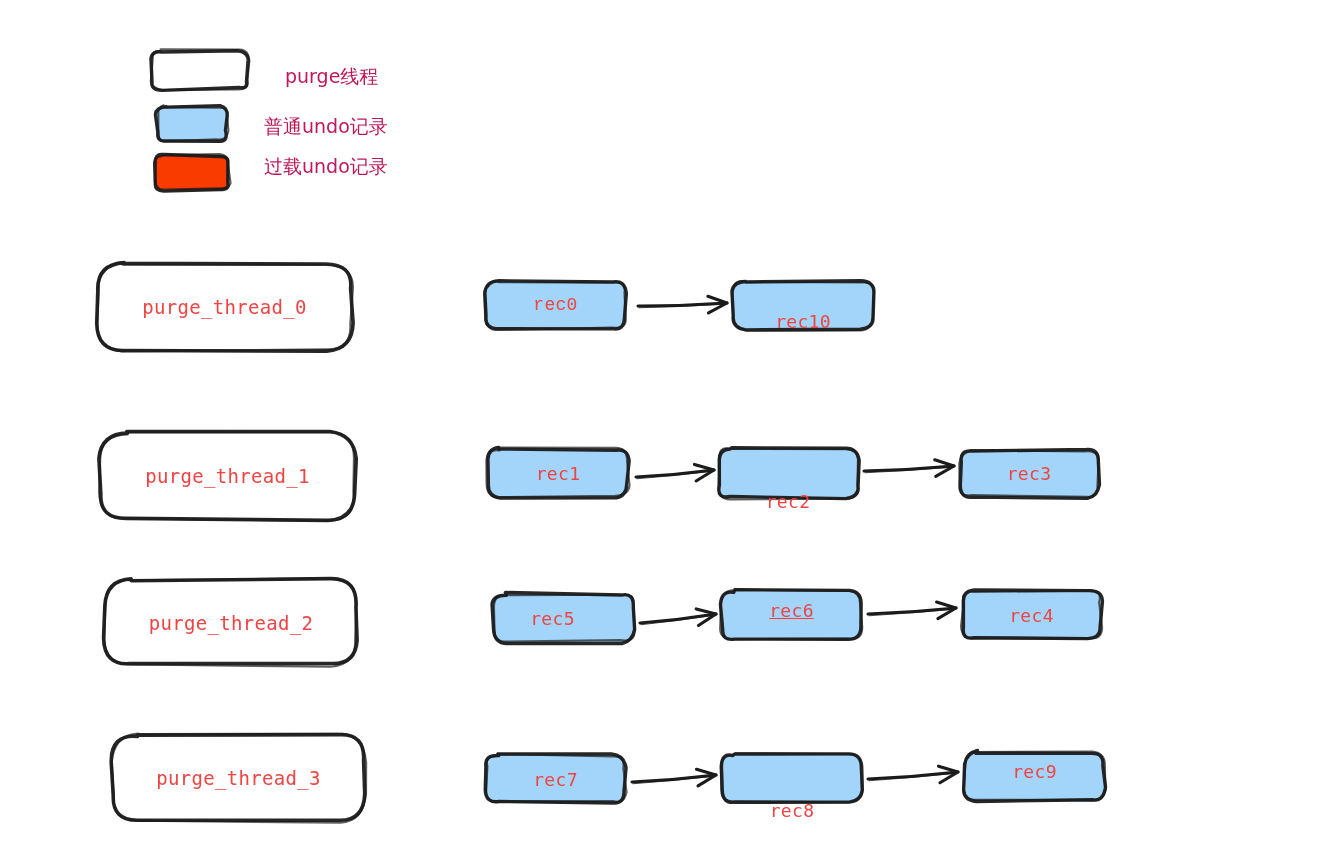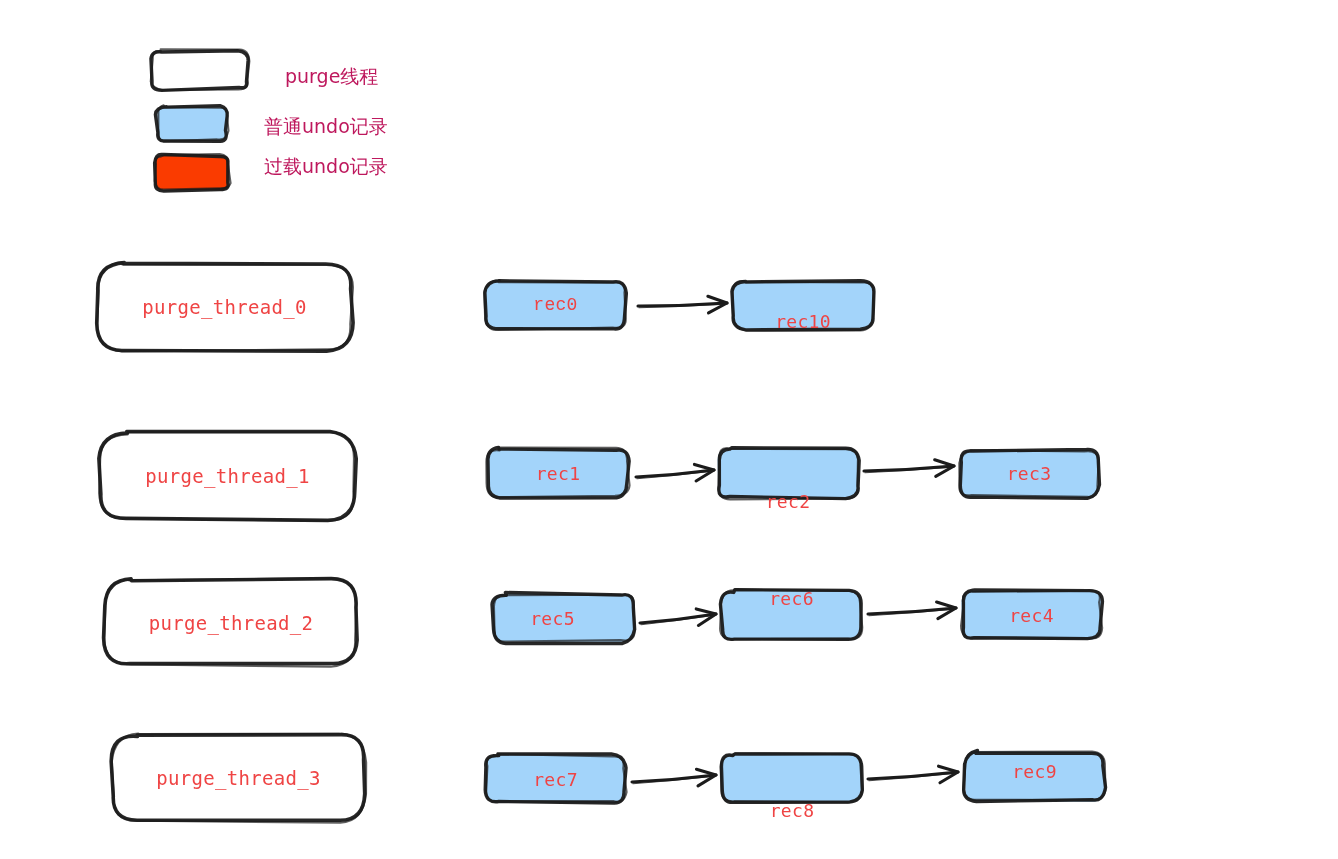--- a/index.html
+++ b/index.html
@@ -211,21 +211,21 @@
       <div class="node-label rec-label" style="left: 488px; top: 449px; width: 140px; height: 48px;">rec1</div>
       <div class="hit" style="left: 488px; top: 449px; width: 140px; height: 48px;"></div>
       <div class="node-label rec-label" style="left: 718px; top: 448px; width: 140px; height: 50px; margin-top: 28px;">rec2</div>
       <div class="hit" style="left: 718px; top: 448px; width: 140px; height: 50px;"></div>
       <div class="node-label rec-label" style="left: 960px; top: 450px; width: 138px; height: 47px;">rec3</div>
       <div class="hit" style="left: 960px; top: 450px; width: 138px; height: 47px;"></div>
       <div class="node-label thread-label" style="left: 105px; top: 580px; width: 252px; height: 85px;">purge_thread_2</div>
       <div class="hit" style="left: 105px; top: 580px; width: 252px; height: 85px;"></div>
       <div class="node-label rec-label" style="left: 482px; top: 594px; width: 141px; height: 48px;">rec5</div>
       <div class="hit" style="left: 493px; top: 594px; width: 141px; height: 48px;"></div>
-      <div class="node-label rec-label" style="left: 722px; top: 579px; width: 139px; height: 39px;">rec6</div>
+      <div class="node-label rec-label" style="left: 722px; top: 591px; width: 139px; height: 39px; text-decoration: underline;">rec6</div>
       <div class="hit" style="left: 722px; top: 591px; width: 139px; height: 49px;"></div>
       <div class="node-label rec-label" style="left: 962px; top: 591px; width: 139px; height: 48px;">rec4</div>
       <div class="hit" style="left: 962px; top: 591px; width: 139px; height: 48px;"></div>
       <div class="node-label thread-label" style="left: 112px; top: 735px; width: 253px; height: 86px;">purge_thread_3</div>
       <div class="hit" style="left: 112px; top: 735px; width: 253px; height: 86px;"></div>
       <div class="node-label rec-label" style="left: 486px; top: 755px; width: 139px; height: 48px;">rec7</div>
       <div class="hit" style="left: 486px; top: 755px; width: 139px; height: 48px;"></div>
       <div class="node-label rec-label" style="left: 722px; top: 754px; width: 140px; height: 48px; margin-top: 32px;">rec8</div>
       <div class="hit" style="left: 722px; top: 754px; width: 140px; height: 48px;"></div>
       <div class="node-label rec-label" style="left: 965px; top: 752px; width: 139px; height: 39px;">rec9</div>

